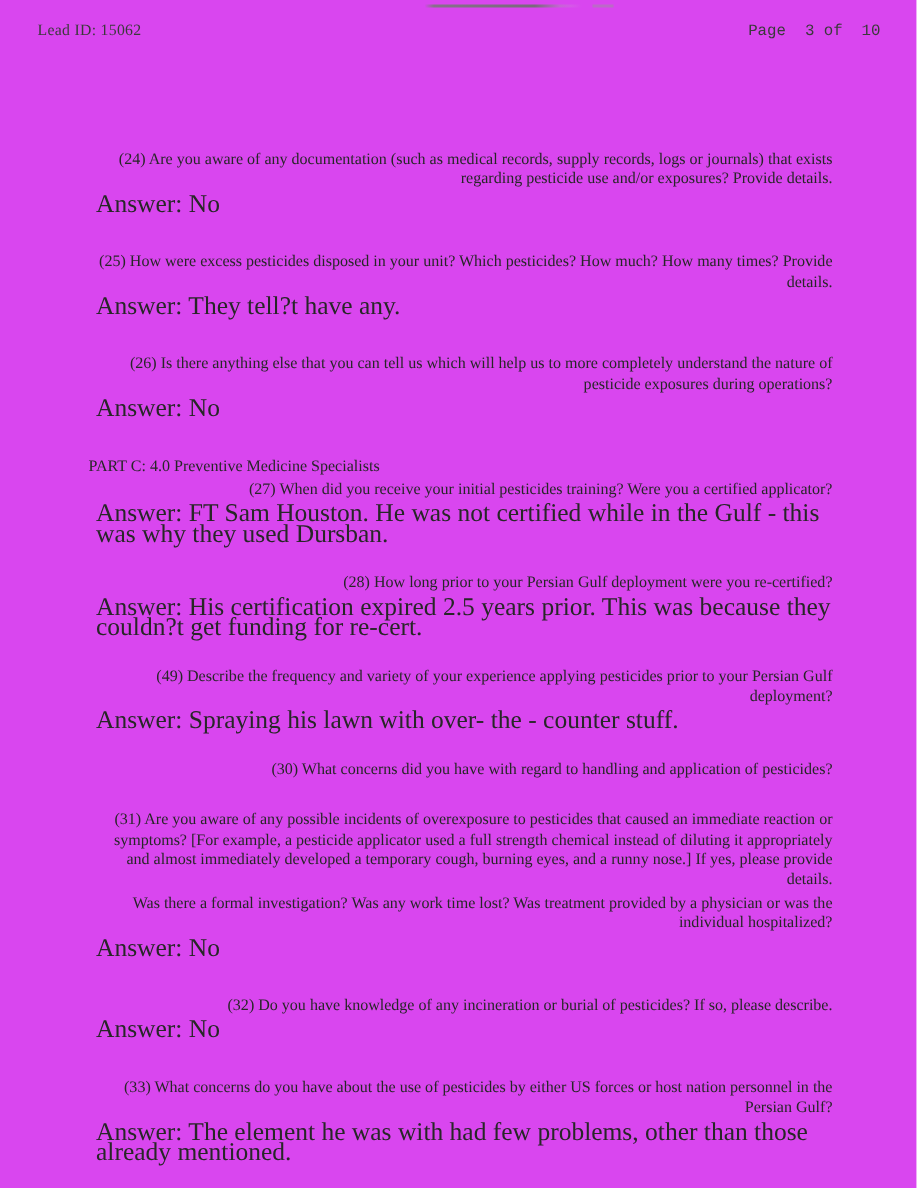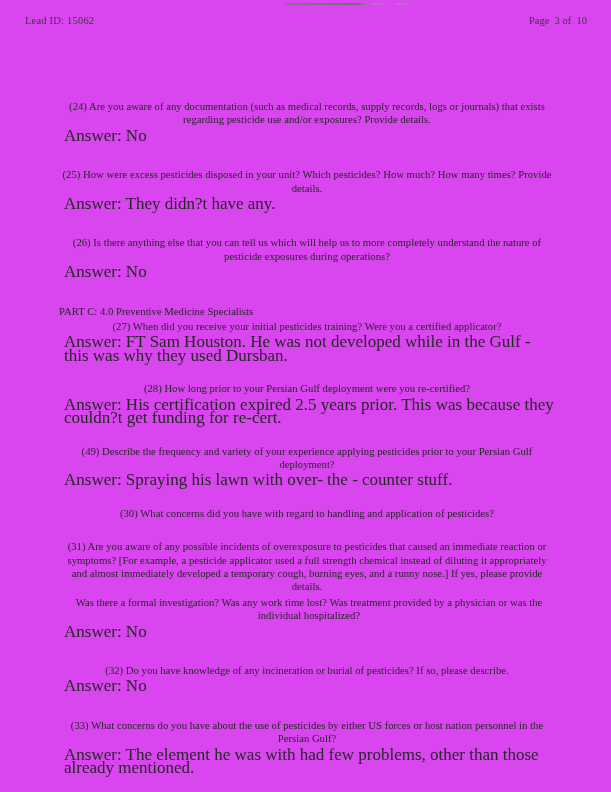--- a/index.html
+++ b/index.html
@@ -58,34 +58,35 @@
     letter-spacing: 0.2px;
     color: #3a3a3a;
   }
   .page-number {
     position: absolute;
     right: 24px;
     top: 0;
     font-size: 10.5px;
     color: #3a3a3a;
     white-space: pre;
+    font-family: Liberation Mono, monospace;
   }
   .body-area {
     position: absolute;
     left: 59px;
     top: 100px;
     width: 496px;
   }
   .qa-block {
     margin-bottom: 14px;
   }
   .q-text {
     font-size: 10.7px;
     line-height: 13.4px;
-    text-align: center;
+    text-align: right;
     color: #272727;
     margin: 0;
   }
   .a-text {
     font-size: 17px;
     line-height: 13.4px;
     color: #272727;
     margin: 0;
     padding-left: 5px;
   }
@@ -115,32 +116,32 @@
 
   <main class="body-area">
 
     <div class="qa-block gap-lg">
       <p class="q-text tight">(24)  Are you aware of any documentation (such as medical records, supply records, logs or journals) that exists regarding pesticide use and/or exposures?  Provide details.</p>
       <p class="a-text">Answer: No</p>
     </div>
 
     <div class="qa-block gap-lg">
       <p class="q-text tight">(25)  How were excess pesticides disposed in your unit?  Which pesticides?  How much?  How many times?  Provide details.</p>
-      <p class="a-text">Answer: They didn?t have any.</p>
+      <p class="a-text">Answer: They tell?t have any.</p>
     </div>
 
     <div class="qa-block gap-lg">
       <p class="q-text tight">(26)  Is there anything else that you can tell us which will help us to more completely understand the nature of pesticide exposures during operations?</p>
       <p class="a-text">Answer: No</p>
     </div>
 
     <div class="qa-block gap-md">
       <p class="part-heading tight">PART C: 4.0  Preventive Medicine Specialists</p>
       <p class="q-text tight">(27)  When did you receive your initial pesticides training?  Were you a certified applicator?</p>
-      <p class="a-text">Answer: FT Sam Houston.  He was not developed while in the Gulf - this was why they used Dursban.</p>
+      <p class="a-text">Answer: FT Sam Houston.  He was not certified while in the Gulf - this was why they used Dursban.</p>
     </div>
 
     <div class="qa-block gap-md">
       <p class="q-text tight">(28)  How long prior to your Persian Gulf deployment were you re-certified?</p>
       <p class="a-text">Answer: His certification expired 2.5 years prior.  This was because they couldn?t get funding for re-cert.</p>
     </div>
 
     <div class="qa-block gap-md">
       <p class="q-text tight">(49)  Describe the frequency and variety of your experience applying pesticides prior to your Persian Gulf deployment?</p>
       <p class="a-text">Answer: Spraying his lawn with over- the - counter stuff.</p>

